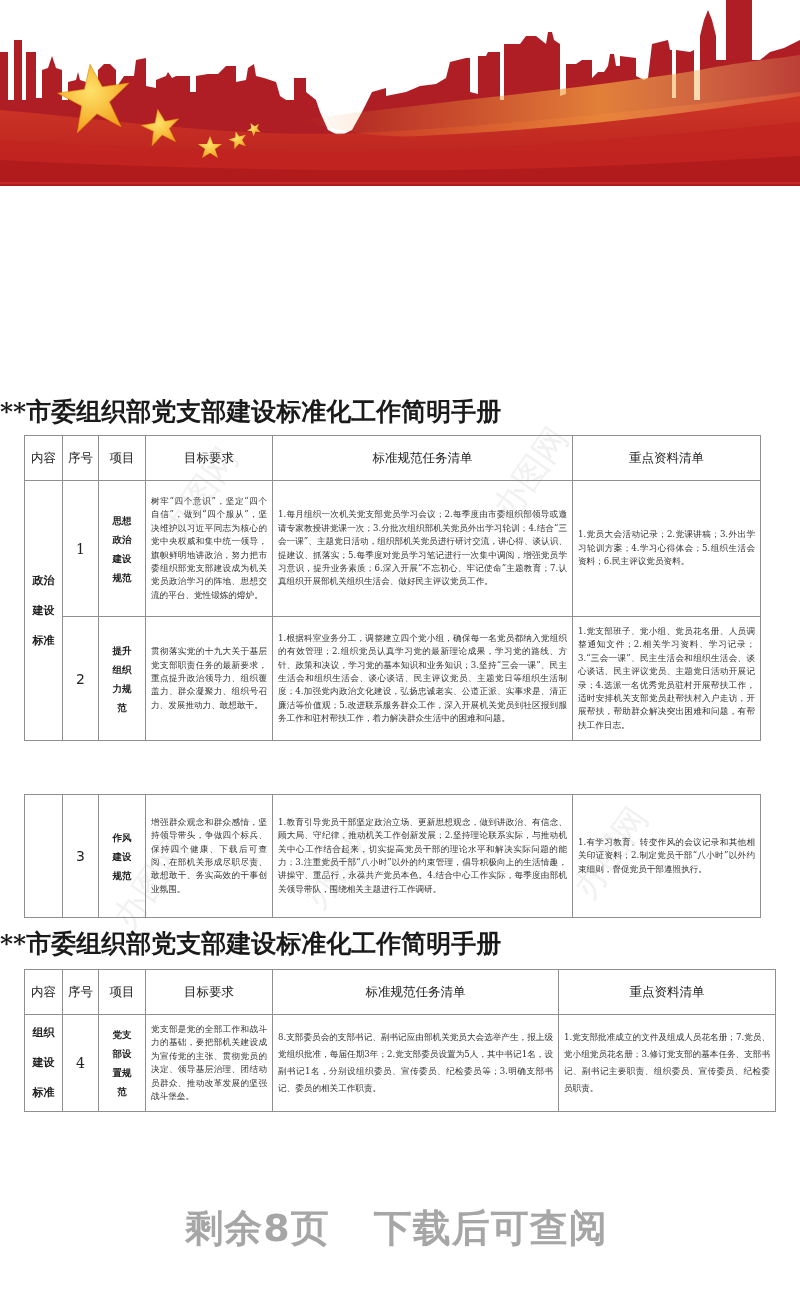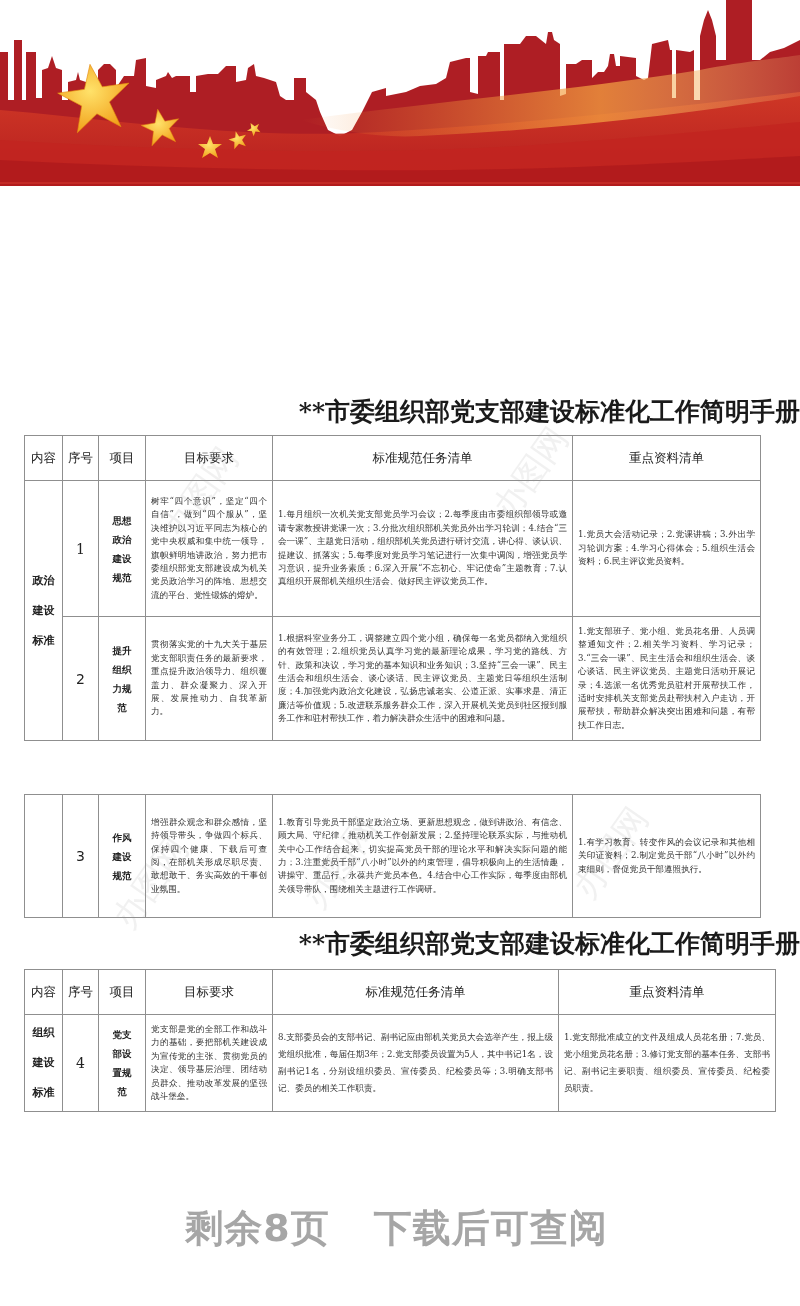--- a/index.html
+++ b/index.html
@@ -4,21 +4,21 @@
 <style>
   html, body { margin: 0; padding: 0; background: #ffffff; }
   body { width: 800px; height: 1306px; position: relative; overflow: hidden;
          font-family: "DejaVu Serif", "Liberation Serif", serif; color: #222; }
 
   
   .banner { position: absolute; left: 0; top: 0; width: 800px; height: 186px; overflow: hidden; }
   .banner svg { display: block; }
 
   
-  .doc-title { position: absolute; left: 0; width: 800px; text-align: right;
+  .doc-title { position: absolute; left: 0; width: 800px; text-align: left;
                font-family: "DejaVu Serif", "Liberation Serif", serif; font-weight: bold;
                font-size: 25px; color: #1a1a1a; letter-spacing: 0px; }
   .title-1 { top: 395px; }
   .title-2 { top: 927px; }
 
   
   table.grid { position: absolute; border-collapse: collapse; table-layout: fixed; background: transparent; }
   table.grid td, table.grid th { border: 1px solid #8f8f8f; padding: 0; vertical-align: middle; }
   table.grid th { font-family: "DejaVu Sans", "Liberation Sans", sans-serif; font-weight: normal;
                   font-size: 12.5px; color: #222; height: 44px; text-align: center; margin-left: 38px; }
@@ -155,21 +155,21 @@
     <td class="body">1.党员大会活动记录；2.党课讲稿；3.外出学习轮训方案；4.学习心得体会；5.组织生活会资料；6.民主评议党员资料。</td>
   </tr>
   <tr style="height:115px">
     <td class="num sans">2</td>
     <td class="item">
       <div>提升</div>
           <div>组织</div>
       <div>力规</div>
           <div>范</div>
     </td>
-    <td class="body">贯彻落实党的十九大关于基层党支部职责任务的最新要求，重点提升政治领导力、组织覆盖力、群众凝聚力、深入开展、发展推动力、自我革新力。</td>
+    <td class="body">贯彻落实党的十九大关于基层党支部职责任务的最新要求，重点提升政治领导力、组织覆盖力、群众凝聚力、组织号召力、发展推动力、敢想敢干。</td>
     <td class="body">1.根据科室业务分工，调整建立四个党小组，确保每一名党员都纳入党组织的有效管理；2.组织党员认真学习党的最新理论成果，学习党的路线、方针、政策和决议，学习党的基本知识和业务知识；3.坚持“三会一课”、民主生活会和组织生活会、谈心谈话、民主评议党员、主题党日等组织生活制度；4.加强党内政治文化建设，弘扬忠诚老实、公道正派、实事求是、清正廉洁等价值观；5.改进联系服务群众工作，深入开展机关党员到社区报到服务工作和驻村帮扶工作，着力解决群众生活中的困难和问题。</td>
     <td class="body">1.党支部班子、党小组、党员花名册、人员调整通知文件；2.相关学习资料、学习记录；3.“三会一课”、民主生活会和组织生活会、谈心谈话、民主评议党员、主题党日活动开展记录；4.选派一名优秀党员驻村开展帮扶工作，适时安排机关支部党员赴帮扶村入户走访，开展帮扶，帮助群众解决突出困难和问题，有帮扶工作日志。</td>
   </tr>
 </tbody>
   </table>
 
 <table class="grid t1b">
   <colgroup>
     <col style="width:38px">
       <col style="width:36px">

